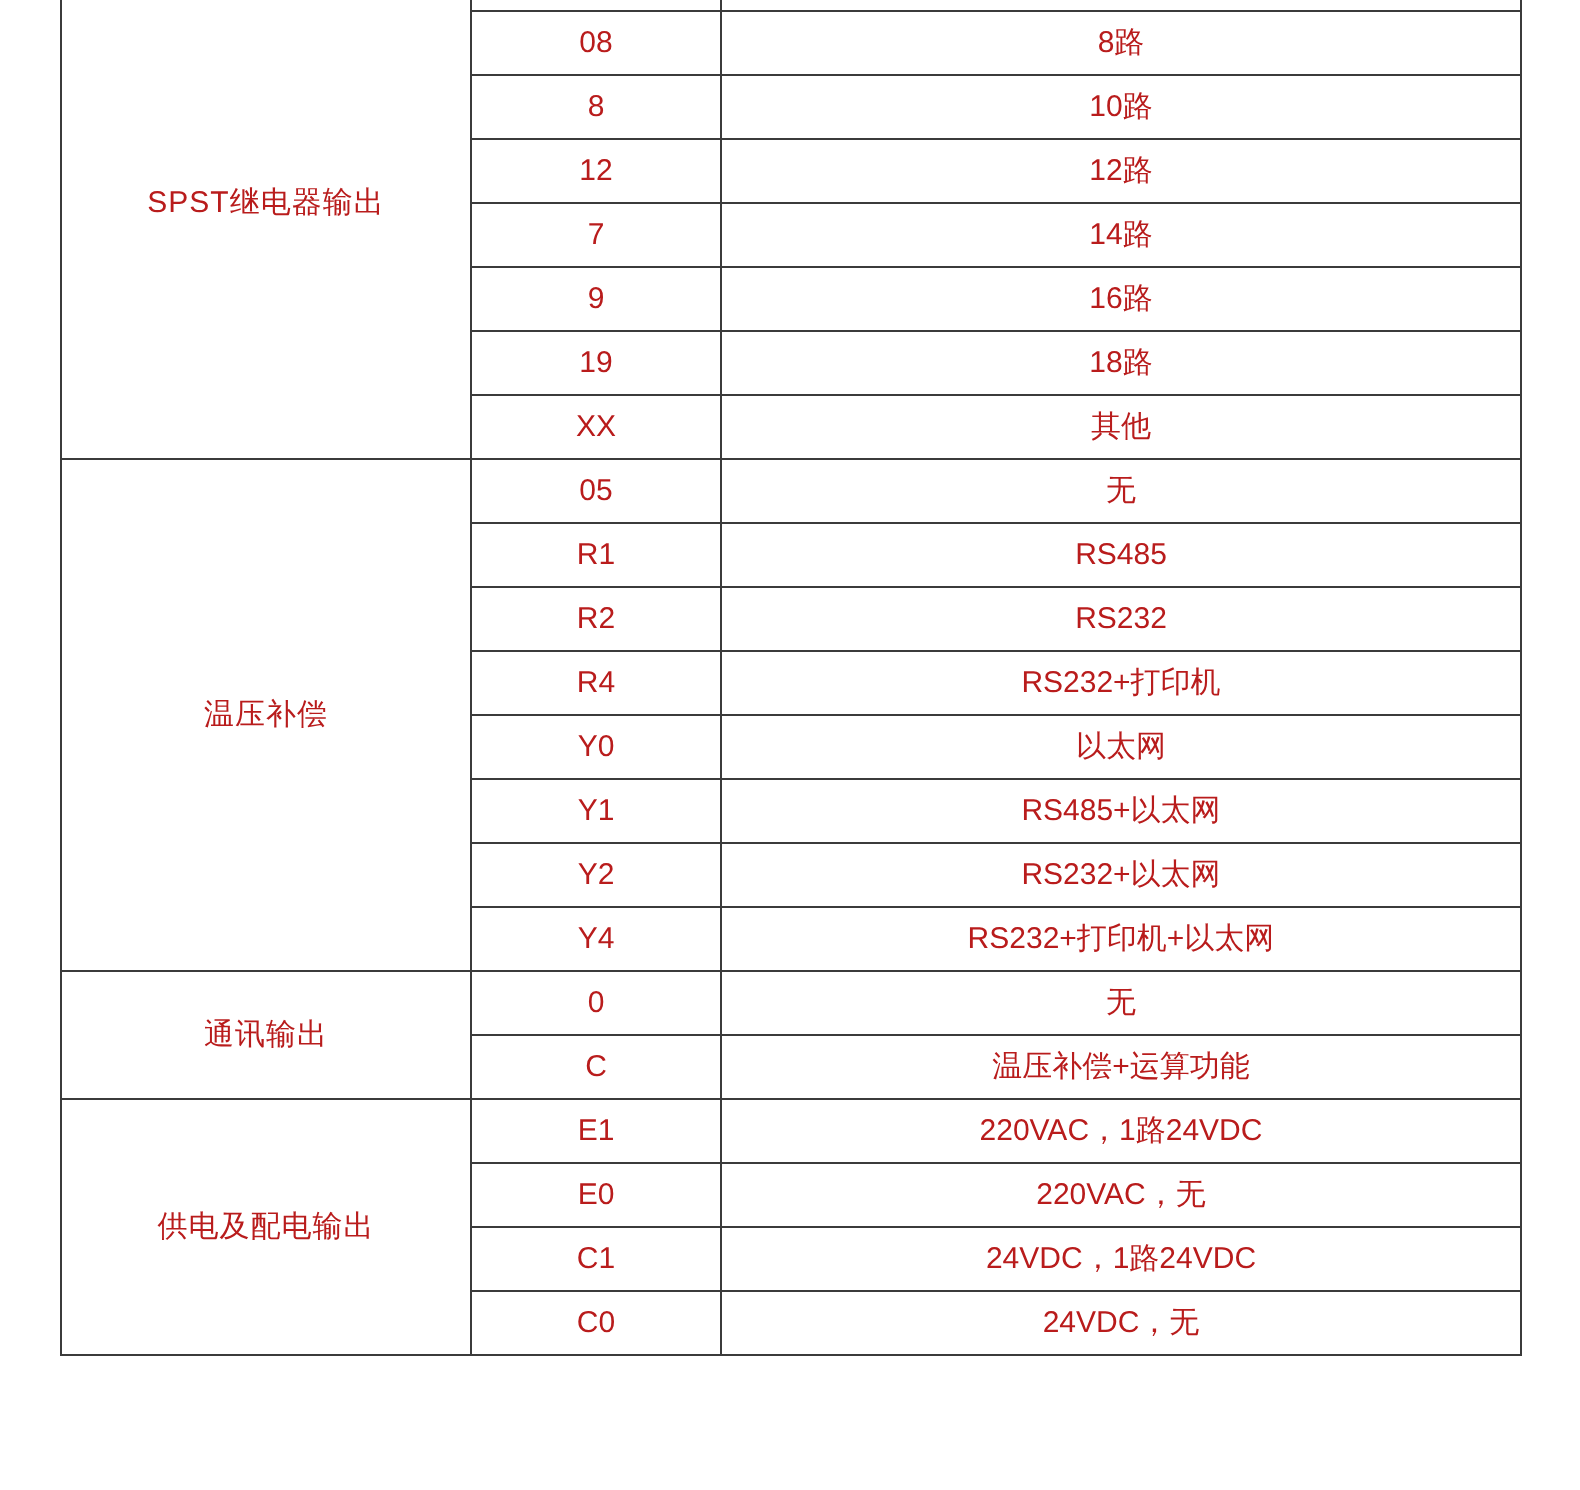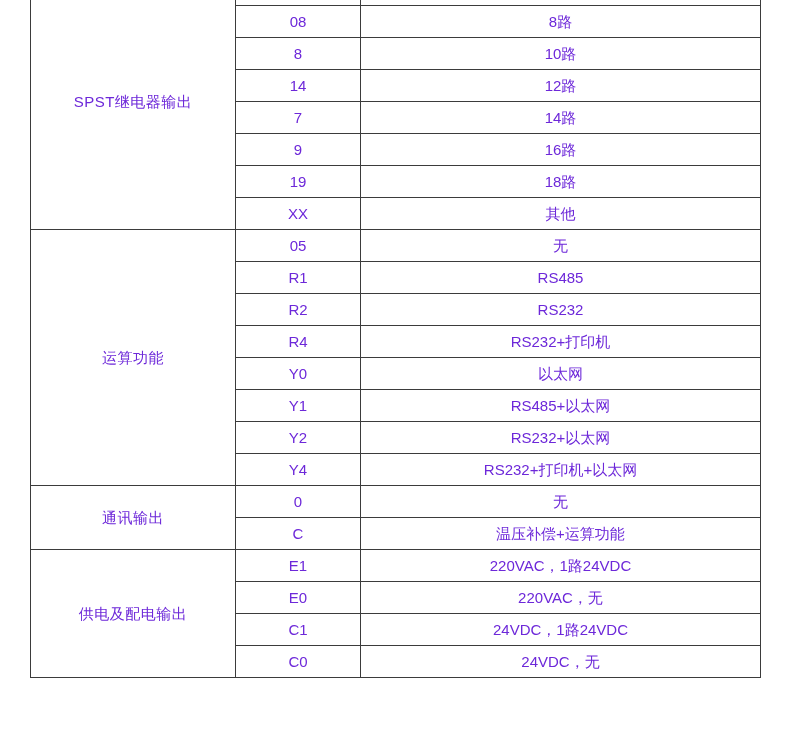--- a/index.html
+++ b/index.html
@@ -29,21 +29,21 @@
     table-layout: fixed;
   }
   table.spec td {
     border: 1px solid #3b3b3b;
     font-size: 15px;
     text-align: center;
     vertical-align: middle;
     height: 31px;
     padding: 0;
     line-height: 31px;
-    color: #6d28d9;
+    color: #b91c1c;
   }
   td.cat {
     font-size: 16px;
     font-weight: normal;
     letter-spacing: 0.5px;
   }
   td.code {
     width: 125px;
     font-size: 15px;
   }
@@ -72,41 +72,41 @@
         </tr>
         <tr>
           <td class="code">08</td>
           <td class="desc">8路</td>
         </tr>
         <tr>
           <td class="code">8</td>
           <td class="desc">10路</td>
         </tr>
         <tr>
-          <td class="code">14</td>
+          <td class="code">12</td>
           <td class="desc">12路</td>
         </tr>
         <tr>
           <td class="code">7</td>
           <td class="desc">14路</td>
         </tr>
         <tr>
           <td class="code">9</td>
           <td class="desc">16路</td>
         </tr>
         <tr>
           <td class="code">19</td>
           <td class="desc">18路</td>
         </tr>
         <tr>
           <td class="code">XX</td>
           <td class="desc">其他</td>
         </tr>
         <tr>
-          <td class="cat" rowspan="8">运算功能</td>
+          <td class="cat" rowspan="8">温压补偿</td>
           <td class="code">05</td>
           <td class="desc">无</td>
         </tr>
         <tr>
           <td class="code">R1</td>
           <td class="desc">RS485</td>
         </tr>
         <tr>
           <td class="code">R2</td>
           <td class="desc">RS232</td>

